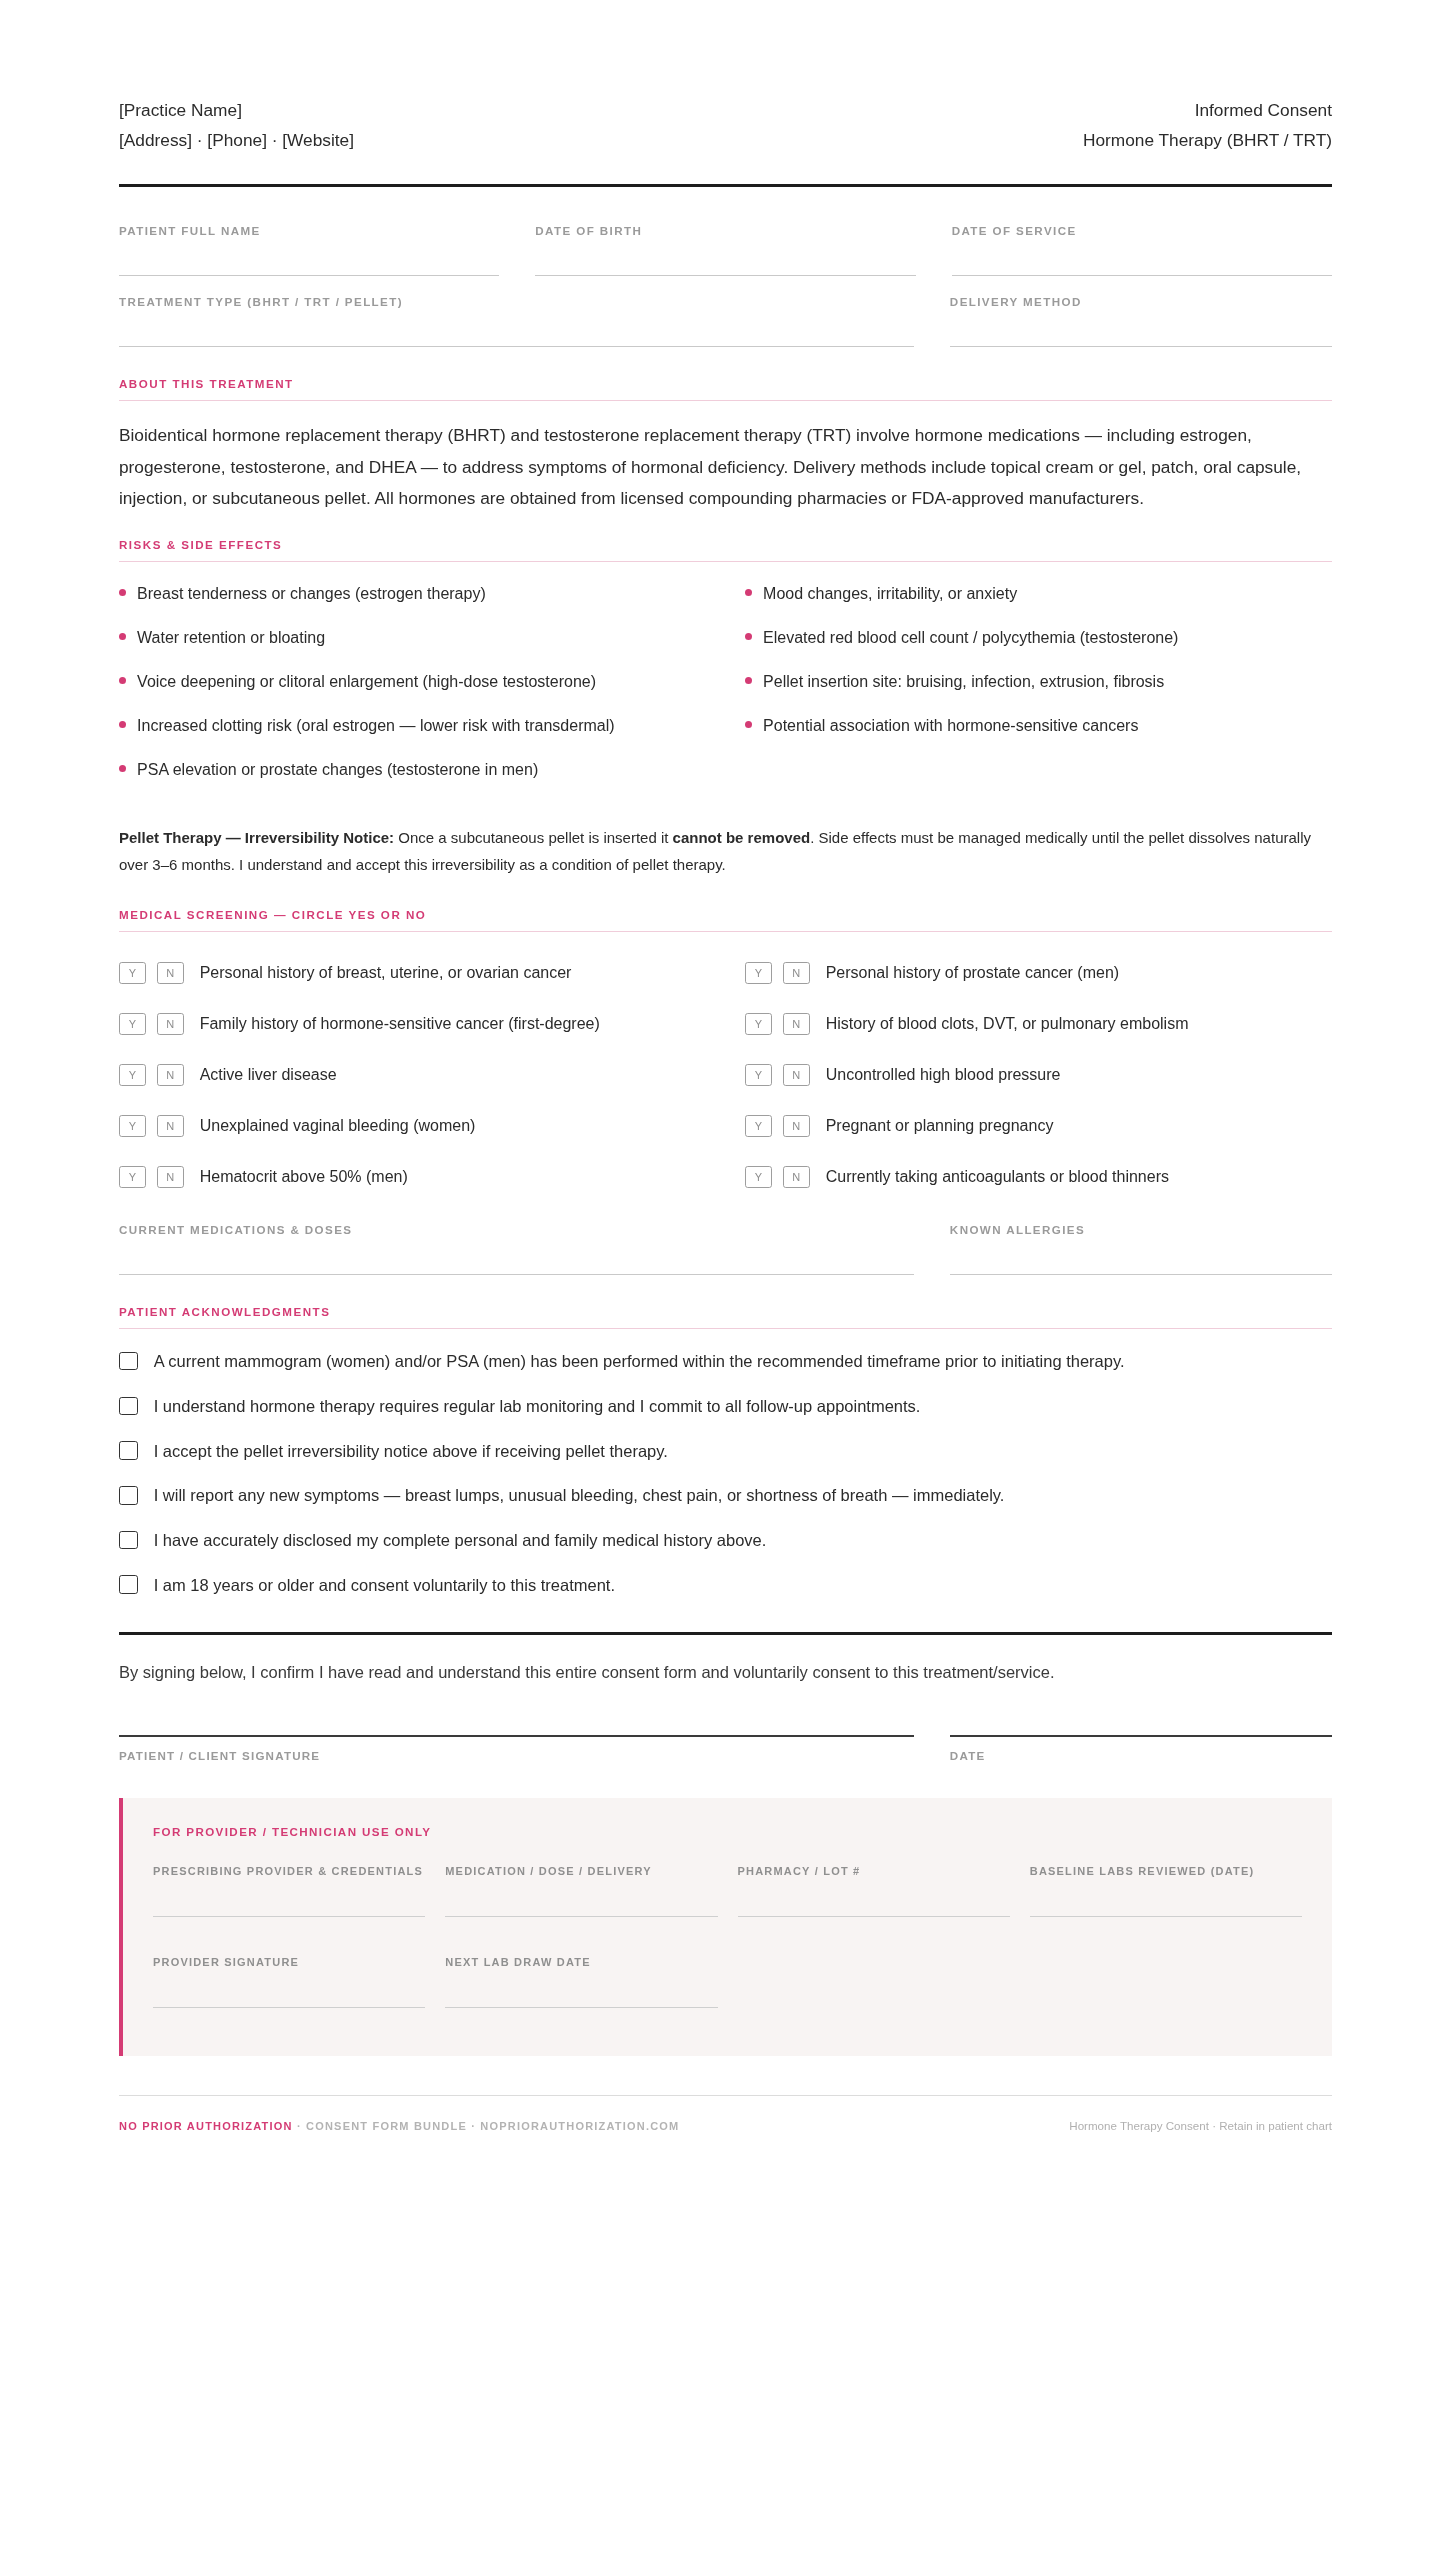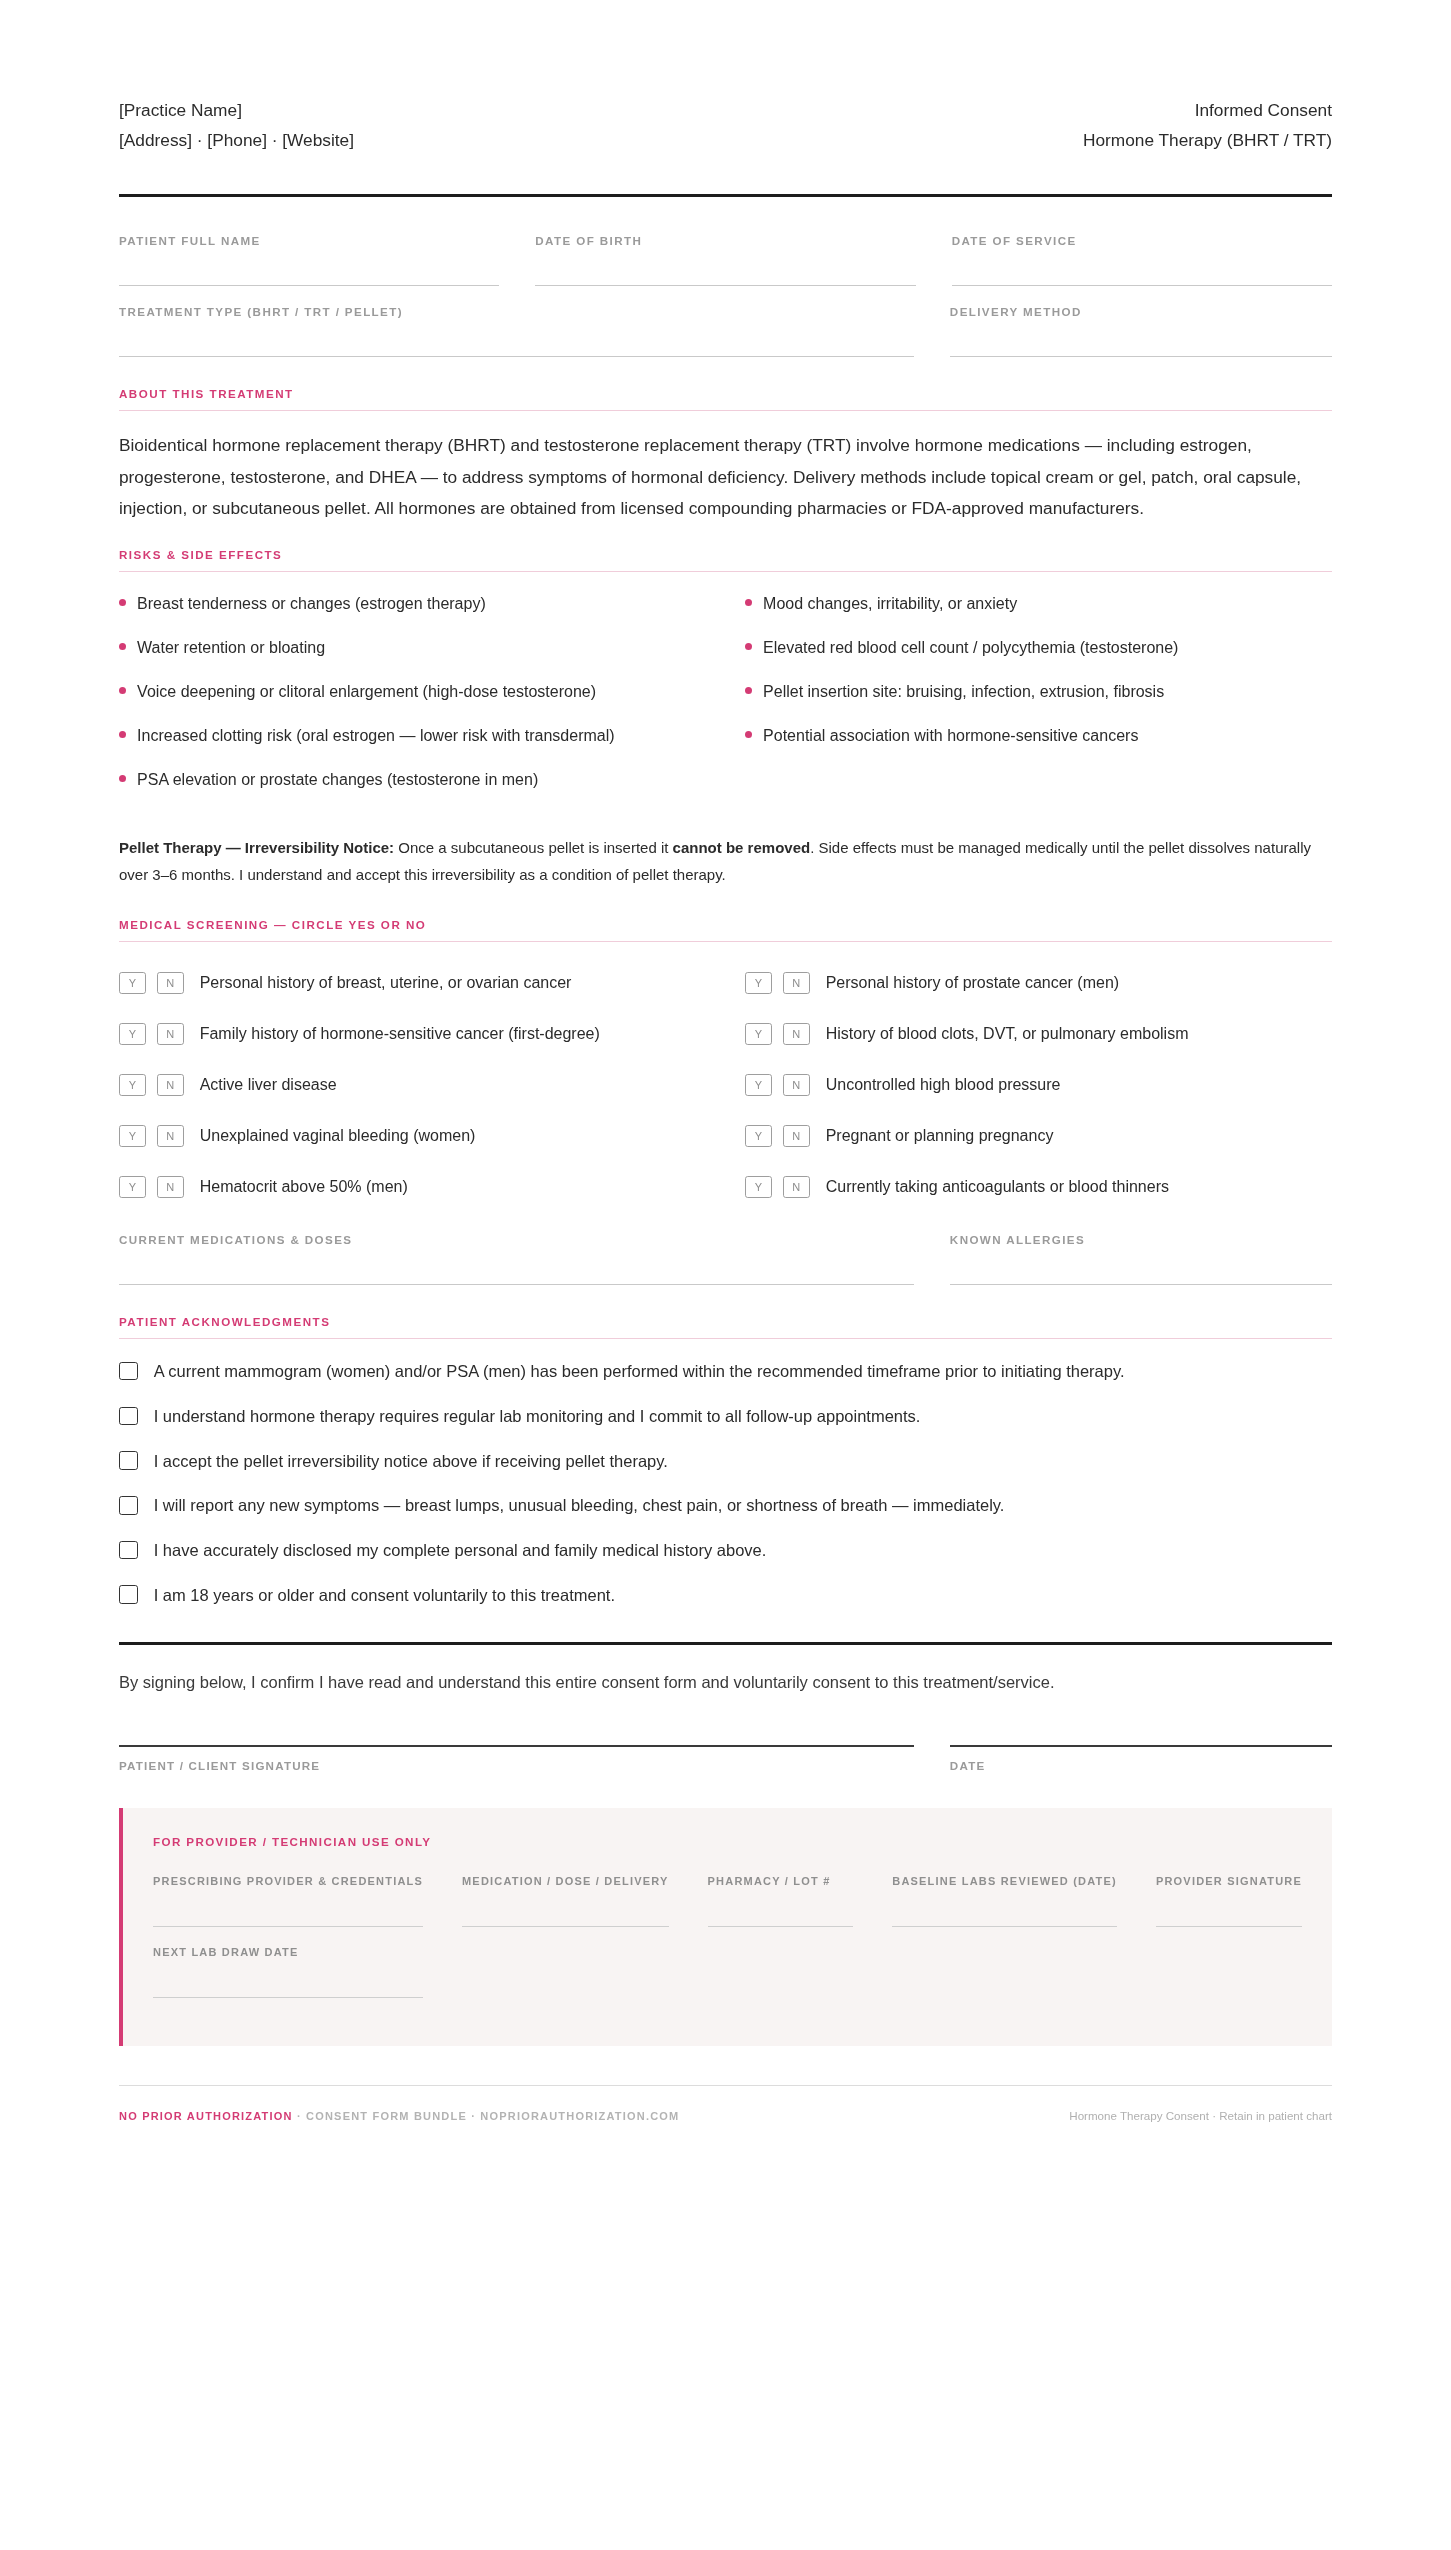--- a/index.html
+++ b/index.html
@@ -16,21 +16,21 @@
     min-height: 2550px;
     padding: 96px 119px 0 119px;
     position: relative;
   }
 
   
   .doc-header {
     display: flex;
     justify-content: space-between;
     align-items: flex-start;
-    padding-bottom: 38px;
+    padding-bottom: 28px;
   }
   .hdr-left, .hdr-right { line-height: 1.72; font-size: 17.3px; color: #2b2b2b; }
   .hdr-right { text-align: right; }
   .rule-heavy {
     border: 0;
     border-top: 3.6px solid #1d1d1d;
     margin: 0 0 37px 0;
   }
 
   
@@ -183,23 +183,24 @@
   .provider-head {
     font-size: 11.6px;
     font-weight: 700;
     letter-spacing: 1.4px;
     color: #d43b74;
     text-transform: uppercase;
     margin-bottom: 27px;
   }
   .prov-grid {
     display: grid;
-    grid-template-columns: 1fr 1fr 1fr 1fr 1fr;
+    grid-template-columns: 1fr 1fr 1fr 1fr;
     column-gap: 39px;
     row-gap: 0;
+    gap: 20px;
   }
   .prov-field { margin-bottom: 19.6px; }
   .prov-label {
     font-size: 11px;
     font-weight: 700;
     letter-spacing: 1.2px;
     color: #8f8f8f;
     text-transform: uppercase;
     white-space: nowrap;
   }

